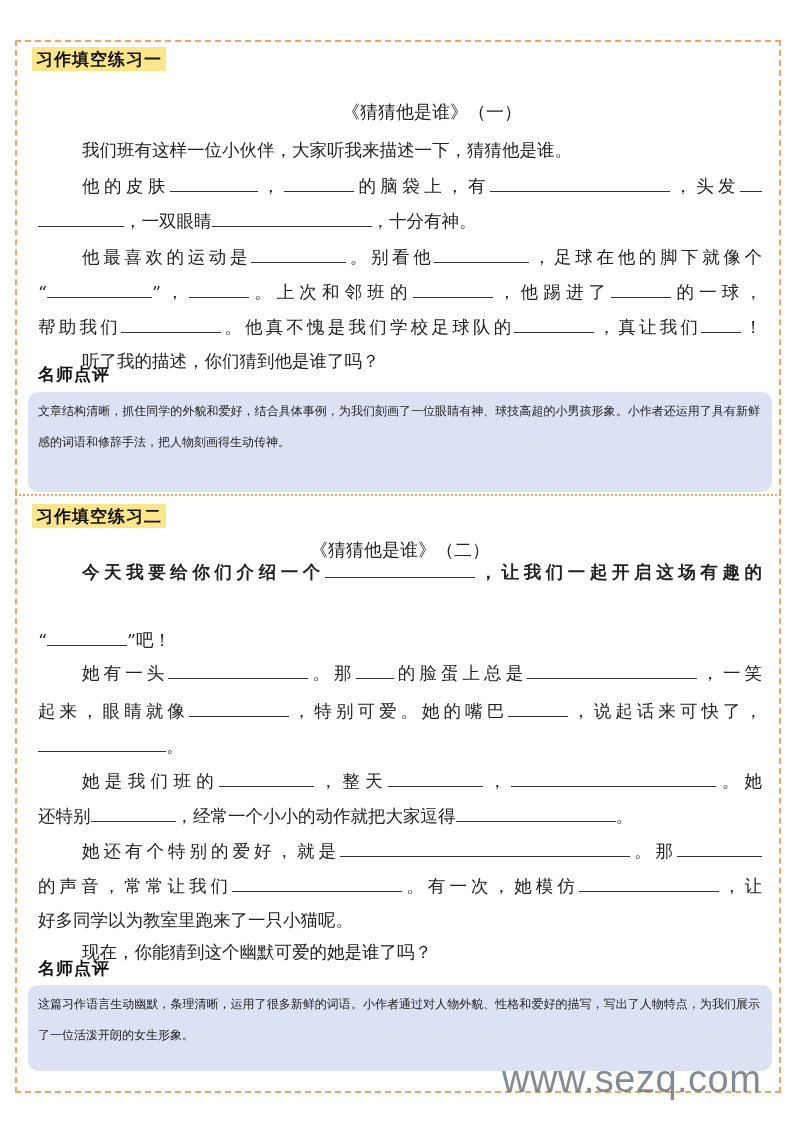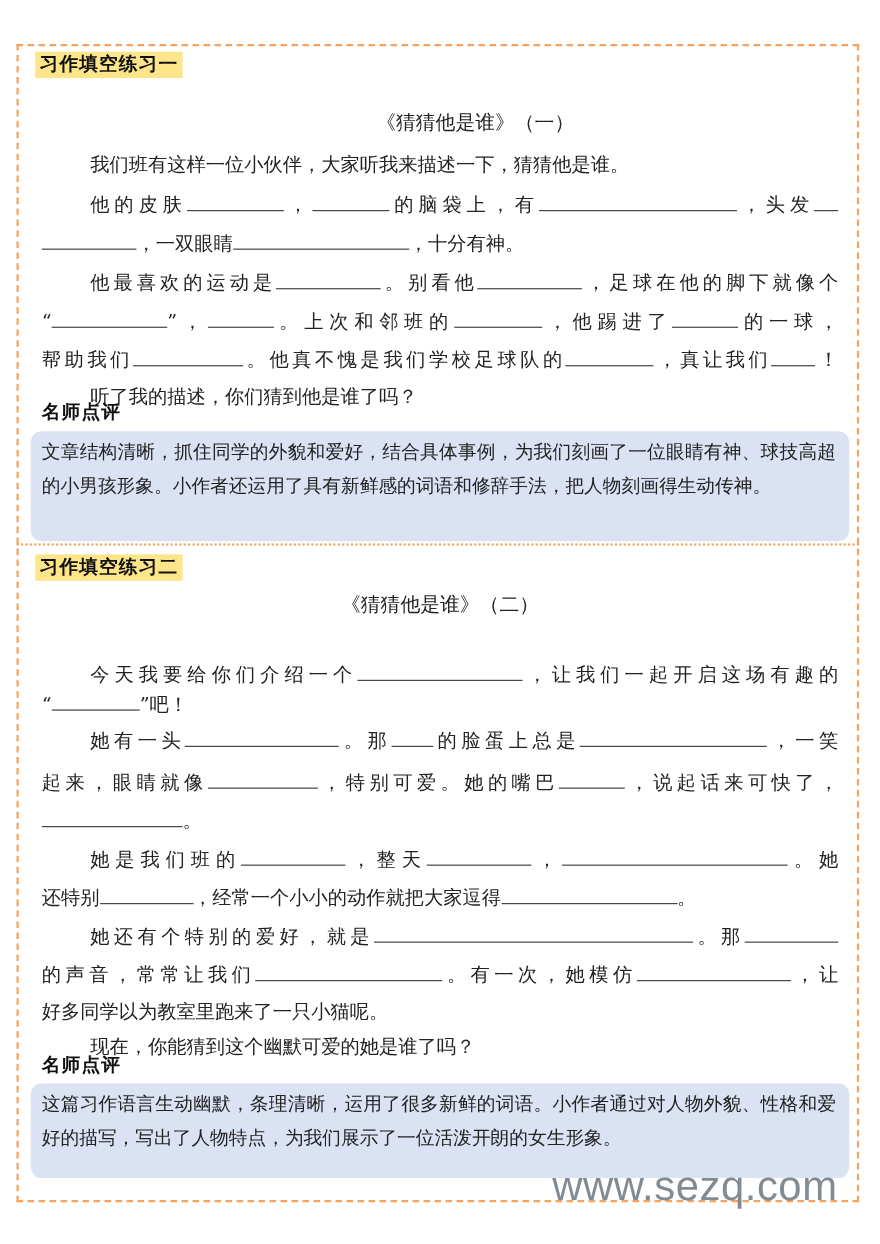--- a/index.html
+++ b/index.html
@@ -13,21 +13,21 @@
          font-weight:bold; font-size:17px; color:#111; padding:2px 4px; line-height:20px; letter-spacing:1px; }
   .title { position:absolute; left:0; width:800px; text-align:center; font-size:18px; line-height:24px; }
   .line { position:absolute; left:38px; width:724px; font-size:17.5px; line-height:24px; white-space:nowrap;
           text-align:justify; text-align-last:justify;margin-top:20px; }
   .line.last { text-align-last:left; }
   .indent { padding-left:44px; box-sizing:border-box; }
   .blank { display:inline-block; border-bottom:1.5px solid #333; height:18px; vertical-align:baseline; }
   .review-h { position:absolute; left:38px; font-family:Liberation Sans, sans-serif;
               font-weight:bold; font-size:17px; line-height:22px; color:#111; letter-spacing:1px; }
   .review-box { position:absolute; left:28px; width:744px; background:#dbe2f4; border-radius:10px; }
-  .review-text { position:absolute; left:10px; width:722px; font-size:17px; line-height:31px; color:#222;
+  .review-text { position:absolute; left:10px; width:722px; font-size:12px; line-height:31px; color:#222;
                  text-align:justify; }
   .watermark { position:absolute; left:502px; top:1058px; font-family:Liberation Sans, sans-serif;
                font-size:38px; color:rgba(90,100,110,0.75); letter-spacing:0.5px; }
 </style>
 </head>
 <body>
 
 <div class="frame"></div>
 <div class="divider"></div>
 
@@ -63,21 +63,21 @@
 </div>
 
 <div class="review-h" style="top:364px;">名师点评</div>
 <div class="review-box" style="top:392px;height:100px;">
   <div class="review-text" style="top:4px;">文章结构清晰，抓住同学的外貌和爱好，结合具体事例，为我们刻画了一位眼睛有神、球技高超的小男孩形象。小作者还运用了具有新鲜感的词语和修辞手法，把人物刻画得生动传神。</div>
 </div>
 
 <div class="tag" style="left:32px;top:504px;">习作填空练习二</div>
 <div class="title" style="top:538px;">《猜猜他是谁》（二）</div>
 
-<div class="line indent" style="top:580px;">
+<div class="line indent" style="top:539px;font-weight:bold;">
   <span>今天我要给你们介绍一个</span><span class="blank" style="width:150px"></span><span>，让我们一起开启这场有趣的</span>
 </div>
 
 <div class="line last" style="top:607px;">
   <span>“</span><span class="blank" style="width:80px"></span><span>”吧！</span>
 </div>
 
 <div class="line indent" style="top:640px;">
   <span>她有一头</span><span class="blank" style="width:140px"></span><span>。那</span><span class="blank" style="width:38px"></span><span>的脸蛋上总是</span><span class="blank" style="width:170px"></span><span>，一笑</span>
 </div>

